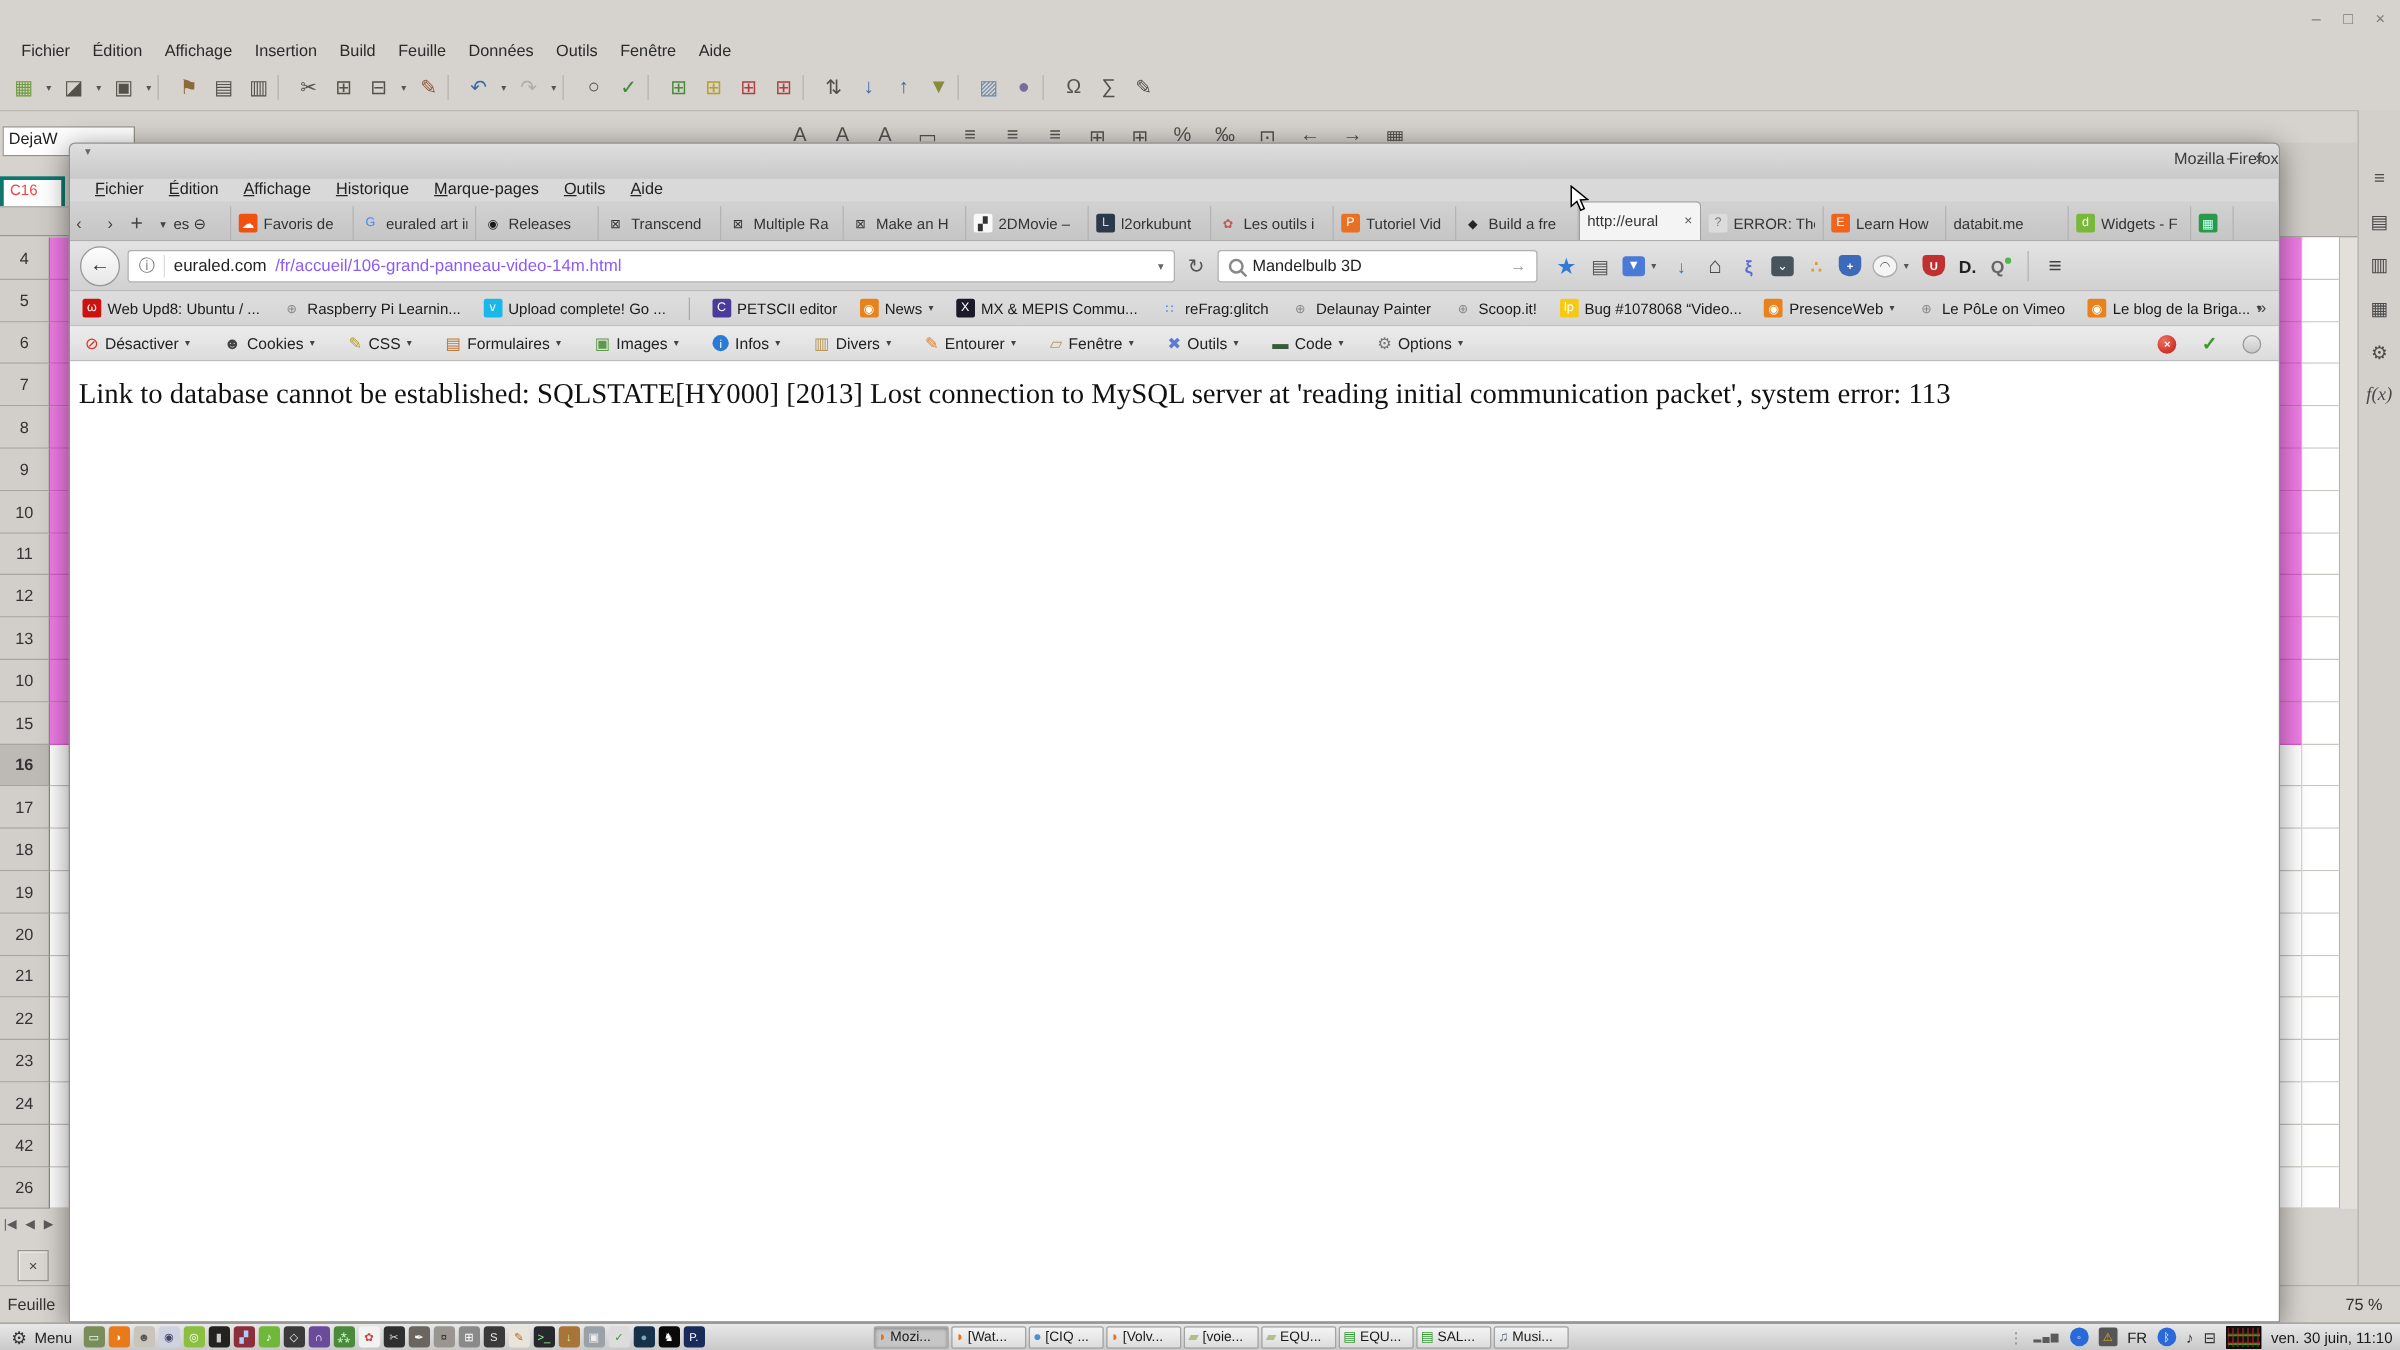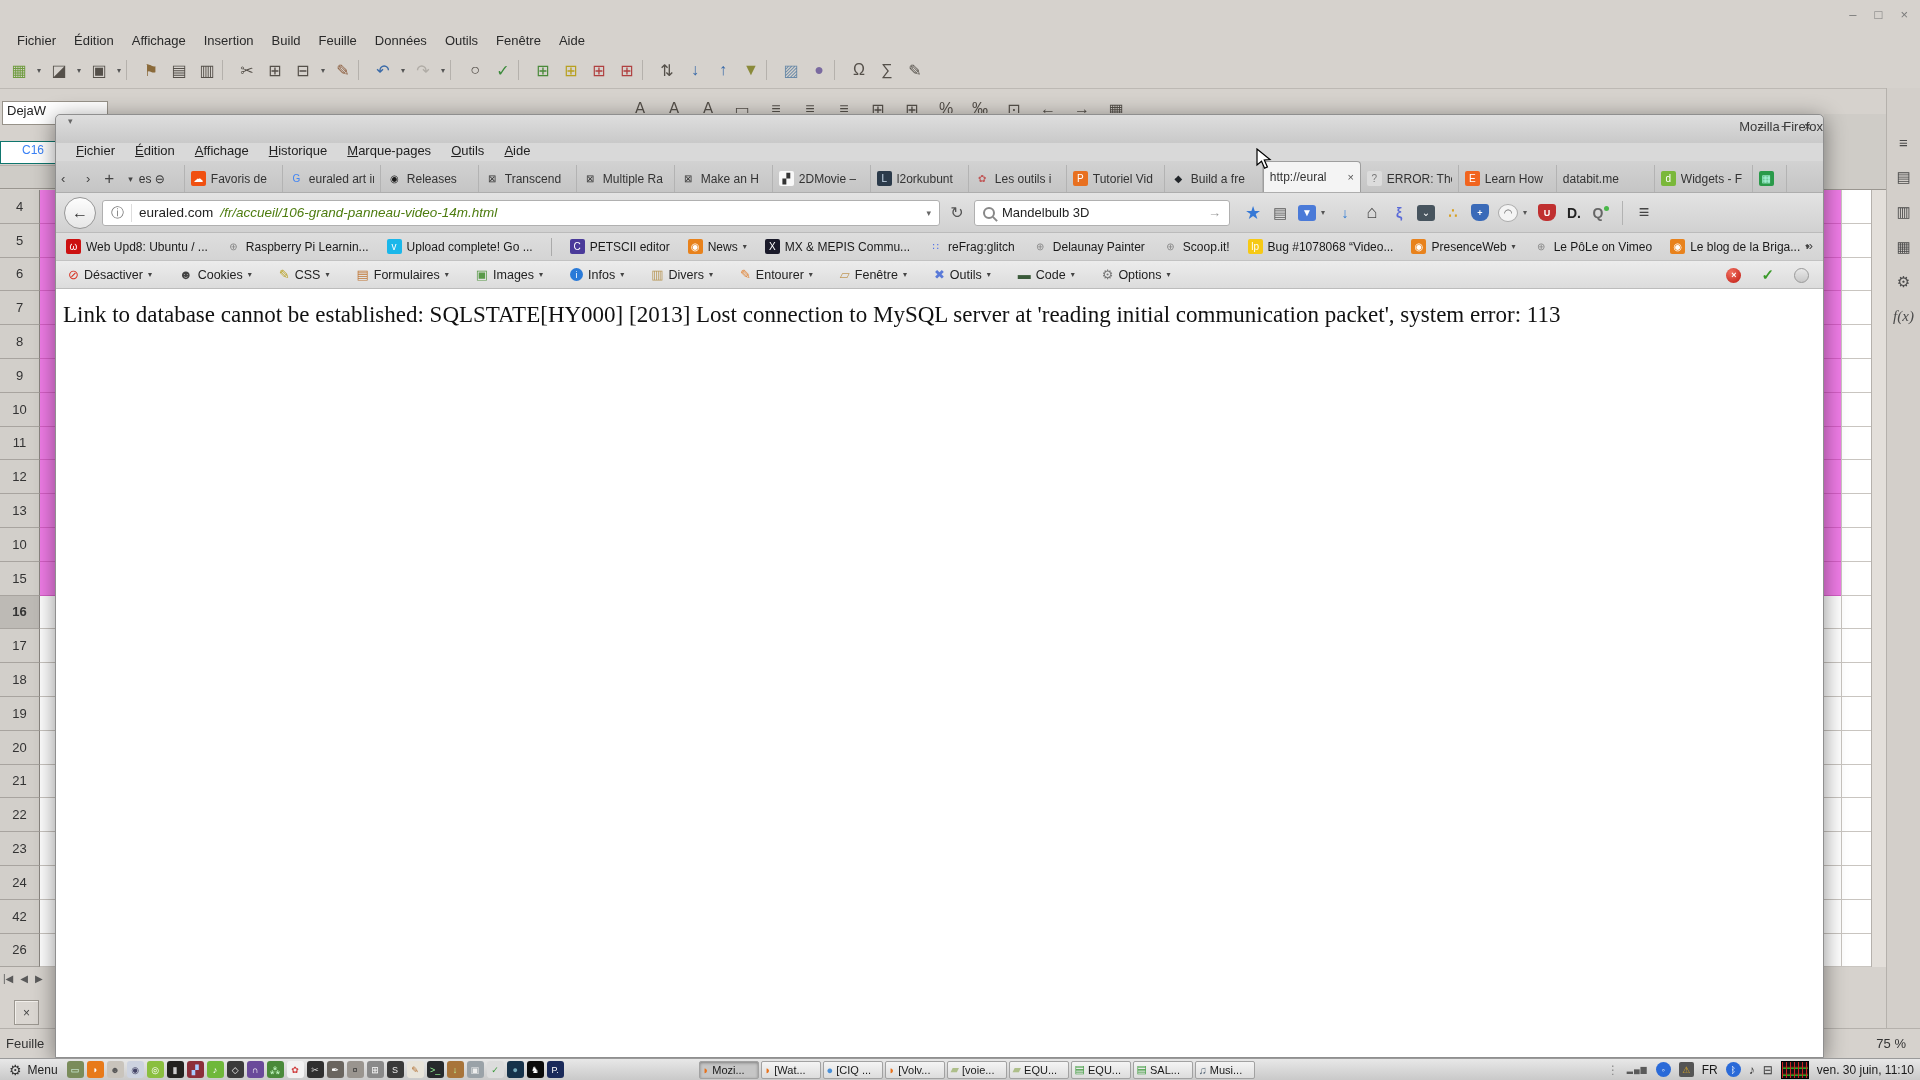--- a/index.html
+++ b/index.html
@@ -12,21 +12,21 @@
   .lo-menubar{position:absolute;top:28px;left:0;right:0;height:24px;display:flex;align-items:center;padding-left:8px;font-size:13px;color:#2a2a2a;}
   .lo-menubar span{padding:0 9px;}
   .lo-toolbar{position:absolute;top:52px;left:0;right:0;height:36px;border-bottom:1px solid #bdb9b4;display:flex;align-items:center;padding-left:6px;gap:2px;}
   .lo-tool{width:26px;height:26px;display:flex;align-items:center;justify-content:center;font-size:16px;color:#55504a;}
   .lo-tool.dd{width:10px;font-size:8px;color:#555;}
   .lo-tool.sep{width:9px;height:20px;border-left:1px solid #b5b1ac;}
   .lo-fontbox{position:absolute;top:101px;left:2px;width:96px;height:20px;background:#fff;border:1px solid #979289;
               font-size:13px;color:#222;padding:1px 4px;overflow:hidden;}
   .lo-tb2{position:absolute;top:100px;left:630px;width:650px;height:13px;overflow:hidden;display:flex;gap:14px;}
   .lo-tb2 span{font-size:16px;color:#55504a;width:20px;text-align:center;}
-  .lo-namebox{position:absolute;top:141px;left:0;width:36px;height:19px;background:#fff;border:1px solid #0f766e;font-size:12px;color:#3b82f6;padding:1px 21px;}
+  .lo-namebox{position:absolute;top:141px;left:0;width:36px;height:19px;background:#fff;border:3px solid #0f766e;font-size:12px;color:#ef4444;padding:1px 5px;}
   .lo-corner{position:absolute;top:165px;left:0;width:55px;height:24px;background:#cfccc7;border-top:1px solid #b5b1ac;border-bottom:1px solid #9a9690;box-sizing:border-box;}
   .lo-rows{position:absolute;top:190px;left:0;width:40px;}
   .lo-rowh{height:33.8px;box-sizing:border-box;border-bottom:1px solid #a8a49f;border-right:1px solid #8a8680;background:#d2cfca;
            font-size:13px;color:#333;display:flex;align-items:center;justify-content:center;}
   .lo-rowh.sel{background:#bdbab5;font-weight:bold;}
   .lo-cells{position:absolute;top:190px;left:40px;width:15px;}
   .lo-cell{height:33.8px;box-sizing:border-box;border-bottom:1px solid #c9c5c0;background:#fff;}
   .lo-cells .pink{background:#ef7ce6;border-bottom-color:#d55fc6;}
   
   .lo-right{position:absolute;left:1824px;top:114px;width:62px;height:914px;background:#d6d2cd;}
@@ -70,21 +70,21 @@
   .ff-tabctl{display:flex;align-items:center;gap:14px;margin-left:8px;height:27px;font-size:13px;color:#444;}
   .ff-tabctl .plus{font-size:17px;}
   .ff-tabctl .dd{font-size:9px;}
   .ff-nav{position:absolute;top:78px;left:0;right:0;height:40px;background:linear-gradient(#e3e3e3,#d1d1d1);
           border-bottom:1px solid #bbb;display:flex;align-items:center;padding:0 8px;gap:6px;box-sizing:border-box;}
   .ff-back{width:30px;height:30px;flex:none;border-radius:50%;border:1px solid #979797;background:linear-gradient(#fdfdfd,#e6e6e6);
            display:flex;align-items:center;justify-content:center;font-size:16px;color:#333;}
   .ff-url{flex:0 0 838px;height:26px;background:#fff;border:1px solid #b0b0b0;border-radius:3px;display:flex;align-items:center;
           padding:0 8px;font-size:13.5px;color:#222;gap:7px;box-sizing:border-box;}
   .ff-url .info{color:#777;font-size:13px;border-right:1px solid #ddd;padding-right:7px;}
-  .ff-url .path{color:#4d7c0f;font-style:italic;}
+  .ff-url .path{color:#8b5cf6;}
   .ff-url .urldd{margin-left:auto;color:#666;font-size:9px;}
   .ff-reload{font-size:16px;color:#555;width:22px;text-align:center;}
   .ff-search{flex:0 0 256px;height:26px;background:#fff;border:1px solid #b0b0b0;border-radius:3px;display:flex;align-items:center;
              padding:0 8px;font-size:13px;color:#222;gap:7px;box-sizing:border-box;}
   .ff-search .go{margin-left:auto;color:#999;}
   .mag{width:8px;height:8px;border:2px solid #888;border-radius:50%;position:relative;flex:none;}
   .mag::after{content:"";position:absolute;width:6px;height:2px;background:#888;left:7px;top:9px;transform:rotate(45deg);}
   .ff-navicons{display:flex;align-items:center;gap:9px;margin-left:8px;}
   .nv{min-width:18px;height:22px;display:flex;align-items:center;justify-content:center;font-size:15px;color:#444;flex:none;}
   .nv.dd{min-width:8px;font-size:8px;margin-left:-6px;}

